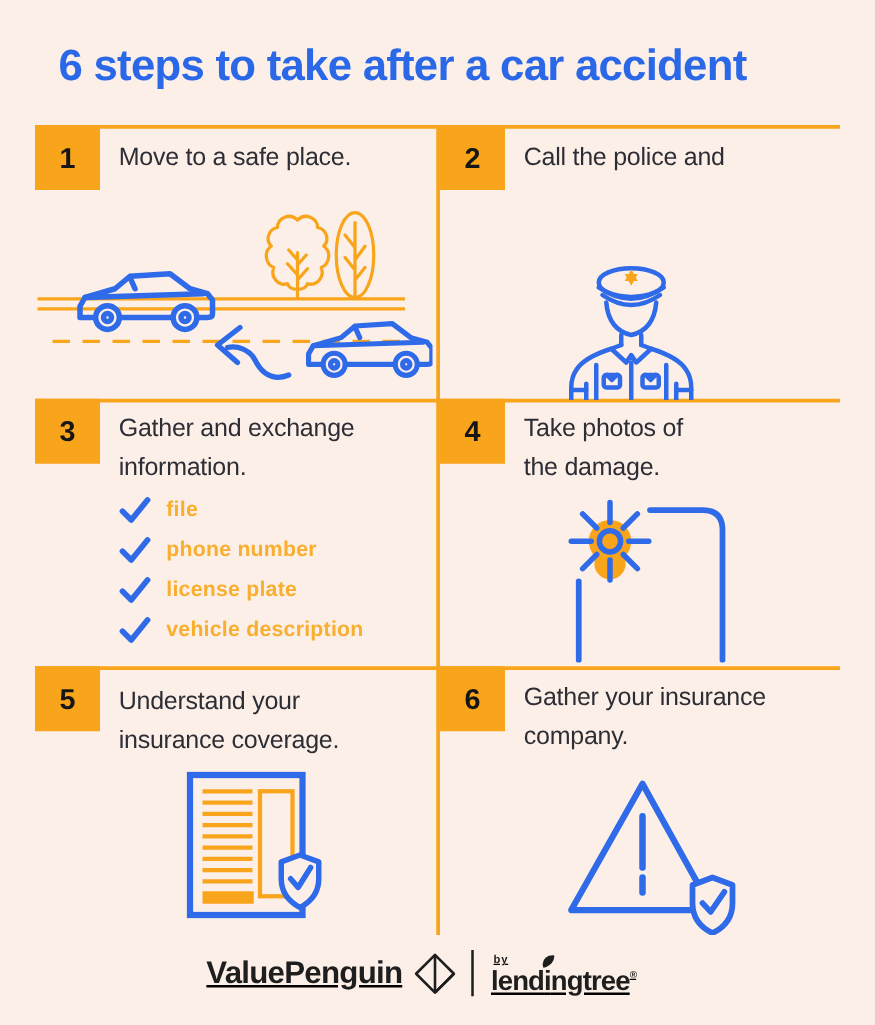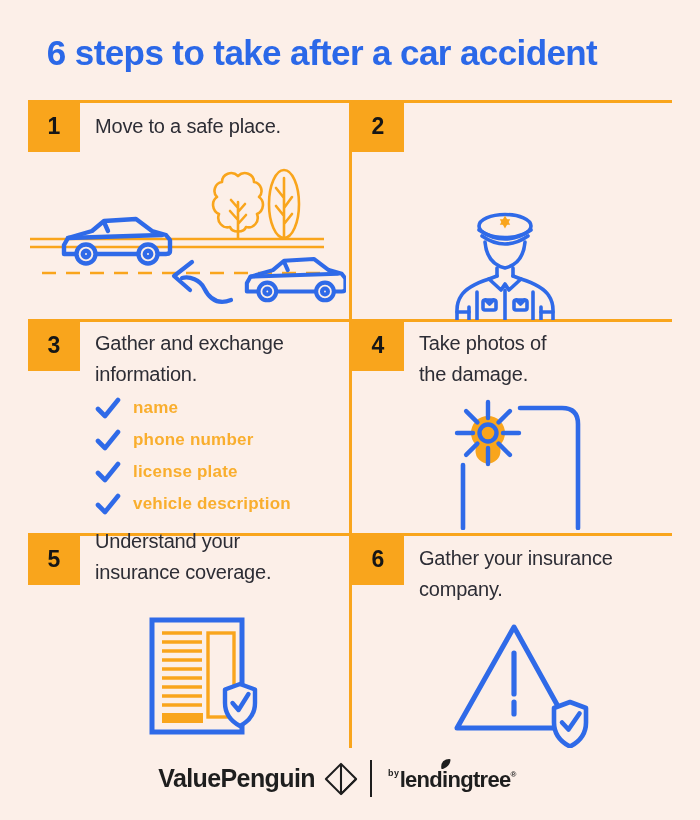--- a/index.html
+++ b/index.html
@@ -29,39 +29,39 @@
     display:flex;align-items:center;justify-content:center;
     font-size:23px;font-weight:700;color:#161616;
   }
   .b1{left:0;top:0}.b2{left:324px;top:0}
   .b3{left:0;top:219px}.b4{left:324px;top:219px}
   .b5{left:0;top:433px}.b6{left:324px;top:433px}
   .step-text{position:absolute;font-size:20px;line-height:31px;color:var(--dark);letter-spacing:-0.2px;}
   .step-text span{display:block;}
   .t1{left:67px;top:11px}.t2{left:391px;top:11px}
   .t3{left:67px;top:228px}.t4{left:391px;top:228px}
-  .t5{left:67px;top:426px}.t6{left:391px;top:443px}
+  .t5{left:67px;top:446px}.t6{left:391px;top:443px}
   .checklist{position:absolute;left:67px;top:296px;}
   .check-item{display:flex;align-items:center;height:24px;margin-bottom:8px;}
   .check-item svg{margin-right:12px;flex:0 0 auto;}
   .check-label{font-size:17px;font-weight:700;color:var(--orange-text);letter-spacing:0.2px;}
   .illo{position:absolute;}
   .illo-cars{left:-2px;top:62px;}
   .illo-police{left:413px;top:106px;}
   .illo-camera{left:424px;top:294px;}
   .illo-doc{left:120px;top:516px;}
   .illo-tri{left:424px;top:520px;}
   .footer{
     position:absolute;left:0;top:760px;width:674px;
-    display:flex;justify-content:center;align-items:center;
+    display:flex;justify-content:center;align-items:center;text-decoration:underline;
   }
   .vp-word{font-size:25px;font-weight:700;color:var(--footer);letter-spacing:-0.6px;}
   .vp-diamond{margin:0 12px 0 9px;display:block;}
   .sep{width:2px;height:37px;background:var(--footer);margin-right:14px;}
-  .lt-block{display:flex;flex-direction:row;line-height:1;padding-top:2px;}
+  .lt-block{display:flex;flex-direction:column;line-height:1;padding-top:2px;}
   .lt-by{font-size:9px;font-weight:700;color:var(--footer);letter-spacing:0.6px;margin:0 0 2px 2px;}
   .lt-word{font-size:22px;font-weight:700;color:var(--footer);letter-spacing:-0.7px;display:flex;align-items:flex-start;}
   .lt-i-wrap{position:relative;display:inline-block;}
   .leaf{position:absolute;left:-3px;top:-11px;}
   .lt-reg{font-size:8px;font-weight:700;color:var(--footer);align-self:flex-start;margin-top:2px;}
 </style>
 </head>
 <body>
 
 <div class="title">6 steps to take after a car accident</div>
@@ -76,20 +76,21 @@
   <div class="badge b2">2</div>
   <div class="badge b3">3</div>
   <div class="badge b4">4</div>
   <div class="badge b5">5</div>
   <div class="badge b6">6</div>
 
   <div class="step-text t1">
     <span>Move to a safe place.</span>
   </div>
   <div class="step-text t2">
+    <span>Call the police and</span>
   </div>
   <div class="step-text t3">
     <span>Gather and exchange</span>
     <span>information.</span>
   </div>
   <div class="step-text t4">
     <span>Take photos of</span>
     <span>the damage.</span>
   </div>
   <div class="step-text t5">
@@ -201,21 +202,21 @@
       <path d="M18,2 L34,8 V22.5 Q34,38.5 18,46.5 Q2,38.5 2,22.5 V8 Z" fill="#FCEFE8" stroke="#2F6AE8" stroke-width="4.6" stroke-linejoin="round"></path>
       <path d="M10,22.5 L16.5,29.5 L27.5,13.5" stroke="#2F6AE8" stroke-width="4.6" fill="none" stroke-linecap="round" stroke-linejoin="round"></path>
     </g>
   </svg>
 
   <div class="checklist">
     <div class="check-item">
       <svg width="26" height="22" viewBox="0 0 26 22">
         <polyline points="3,12 10,19 23,3" stroke="#2F6AE8" stroke-width="4.6" fill="none" stroke-linecap="round" stroke-linejoin="round"></polyline>
       </svg>
-      <span class="check-label">name</span>
+      <span class="check-label">file</span>
     </div>
     <div class="check-item">
       <svg width="26" height="22" viewBox="0 0 26 22">
         <polyline points="3,12 10,19 23,3" stroke="#2F6AE8" stroke-width="4.6" fill="none" stroke-linecap="round" stroke-linejoin="round"></polyline>
       </svg>
       <span class="check-label">phone number</span>
     </div>
     <div class="check-item">
       <svg width="26" height="22" viewBox="0 0 26 22">
         <polyline points="3,12 10,19 23,3" stroke="#2F6AE8" stroke-width="4.6" fill="none" stroke-linecap="round" stroke-linejoin="round"></polyline>

